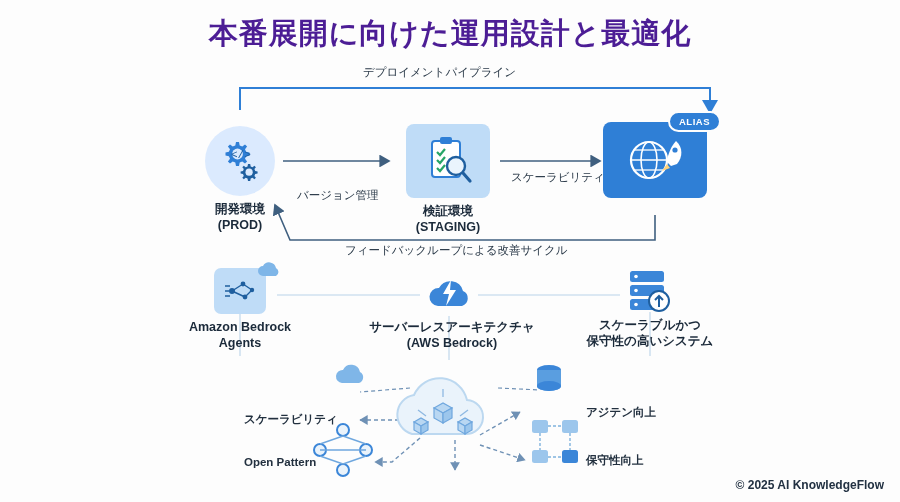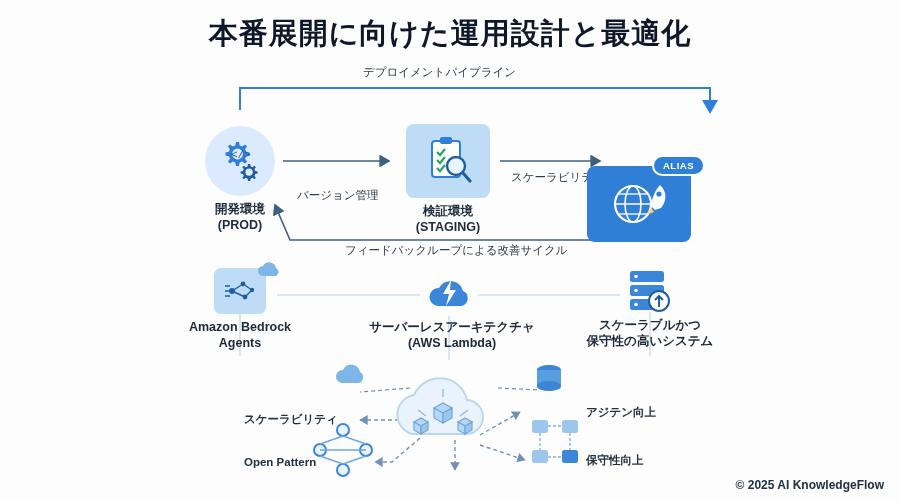--- a/index.html
+++ b/index.html
@@ -14,21 +14,21 @@
   }
   #stage { position: relative; width: 900px; height: 502px; }
 
   .title {
     position: absolute;
     top: 14px; left: 0; width: 900px;
     text-align: center;
     font-size: 29px;
     font-weight: bold;
     letter-spacing: 1px;
-    color: #0f172a;
+    color: #4c1d95;
   }
 
   svg.lines { position: absolute; inset: 0; width: 900px; height: 502px; }
 
   .node { position: absolute; }
   .node-label {
     position: absolute;
     text-align: center;
     font-size: 12.5px;
     line-height: 1.25;
@@ -178,21 +178,21 @@
         <path d="M15 25 l3 3 5-6" fill="none" stroke="#27a567" stroke-width="2.2"></path>
         <path d="M15 33 l3 3 5-6" fill="none" stroke="#27a567" stroke-width="2.2"></path>
         <circle cx="34" cy="31" r="9" fill="#eaf4fd" stroke="#1f5f9f" stroke-width="2.4"></circle>
         <line x1="41" y1="38" x2="48" y2="46" stroke="#1f5f9f" stroke-width="3.2" stroke-linecap="round"></line>
       </svg>
     </div>
     <div class="node-label" style="left:-13px; top:80px; width:110px;">検証環境
 (STAGING)</div>
   </div>
 
-  <div class="node" style="left:587px; top:122px;margin-top:44px;">
+  <div class="node" style="left:603px; top:122px;">
     <div class="box-prod">
       <svg class="svg-ic" width="62" height="54" viewBox="0 0 62 54">
         <circle cx="25" cy="27" r="18" fill="none" stroke="#ffffff" stroke-width="2.2"></circle>
         <ellipse cx="25" cy="27" rx="8" ry="18" fill="none" stroke="#ffffff" stroke-width="1.6"></ellipse>
         <line x1="7" y1="27" x2="43" y2="27" stroke="#ffffff" stroke-width="1.6"></line>
         <line x1="10" y1="17" x2="40" y2="17" stroke="#ffffff" stroke-width="1.3"></line>
         <line x1="10" y1="37" x2="40" y2="37" stroke="#ffffff" stroke-width="1.3"></line>
         <path d="M52 8 c7 6 7 16 1 23 l-6 2 -4-4 1-6 c2-7 5-12 8-15z" fill="#ffffff"></path>
         <circle cx="51" cy="17" r="2.6" fill="#2f7fd6"></circle>
         <path d="M43 31 l-5 7 8-3z" fill="#ffd27a"></path>
@@ -218,21 +218,21 @@
     <div class="node-label" style="left:-49px; top:52px; width:150px;">Amazon Bedrock
 Agents</div>
   </div>
 
   <div class="node" style="left:424px; top:272px;">
     <svg class="svg-ic" width="54" height="42" viewBox="0 0 54 42">
       <path d="M14 34 a9 9 0 0 1 1-18 a13 13 0 0 1 24 3 a8 8 0 0 1 -1 15z" fill="#3b86d8"></path>
       <path d="M27 8 l-8 14 h6 l-3 12 10-16 h-6 z" fill="#ffffff"></path>
     </svg>
     <div class="node-label" style="left:-62px; top:48px; width:180px;">サーバーレスアーキテクチャ
-(AWS Lambda)</div>
+(AWS Bedrock)</div>
   </div>
 
   <div class="node" style="left:624px; top:268px;">
     <svg class="svg-ic" width="50" height="46" viewBox="0 0 50 46">
       <rect x="6" y="3" width="34" height="11" rx="2.5" fill="#3b86d8"></rect>
       <rect x="6" y="17" width="34" height="11" rx="2.5" fill="#3b86d8"></rect>
       <rect x="6" y="31" width="34" height="11" rx="2.5" fill="#3b86d8"></rect>
       <circle cx="12" cy="8.5" r="1.8" fill="#ffffff"></circle>
       <circle cx="12" cy="22.5" r="1.8" fill="#ffffff"></circle>
       <circle cx="12" cy="36.5" r="1.8" fill="#ffffff"></circle>

